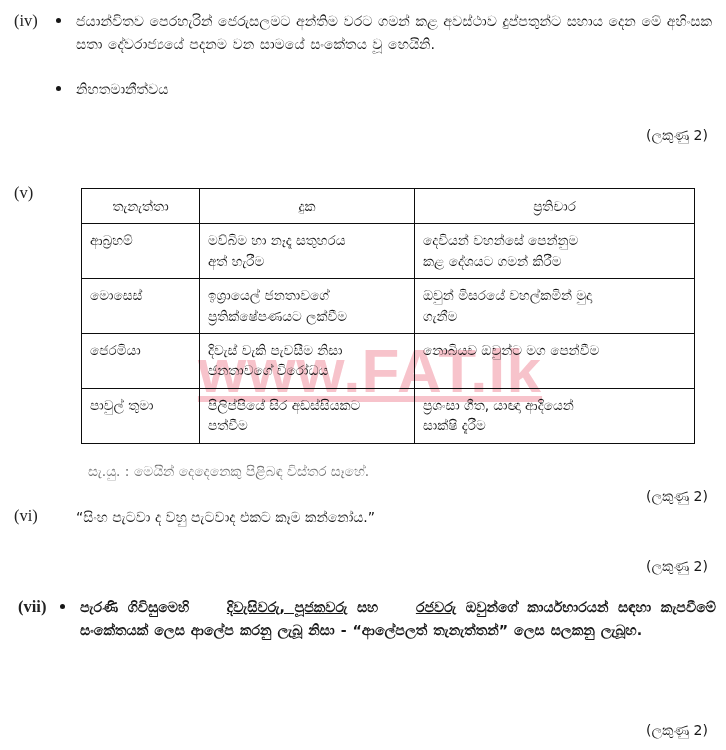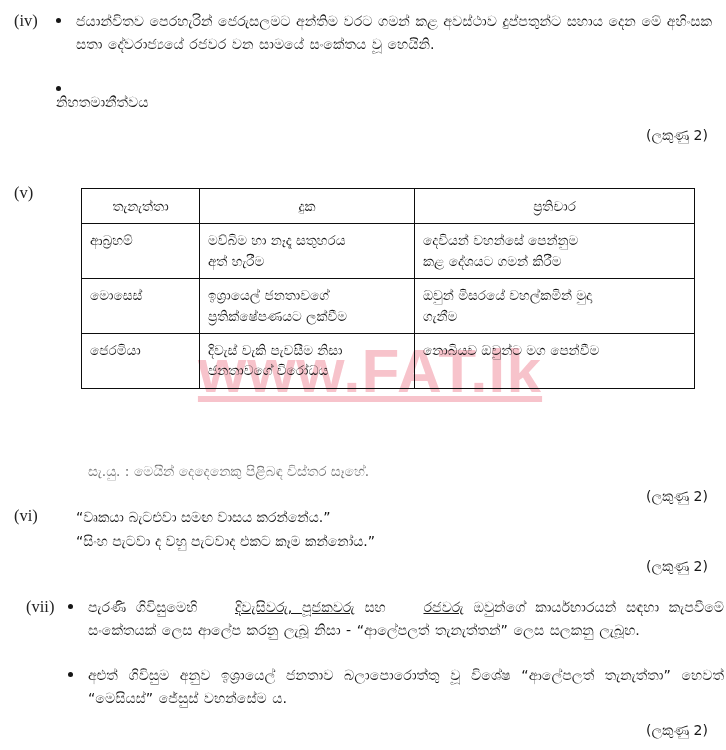--- a/index.html
+++ b/index.html
@@ -160,23 +160,23 @@
 
 <div class="page">
 
   <div class="qblock" style="left:0; top:10px; width:712px;">
     <div class="roman">(iv)</div>
     <div class="bullets">
       <div class="bullet-row">
         <span class="dot">
             <i></i>
           </span>
-        <span class="btext">ජයාන්විතව පෙරහැරින් ජෙරුසලමට අන්තිම වරට ගමන් කළ අවස්ථාව දුප්පතුන්ට සහාය දෙන මේ අහිංසක සතා දේවරාජ්‍යයේ රජවර වන සාමයේ සංකේතය වූ හෙයිනි.</span>
+        <span class="btext">ජයාන්විතව පෙරහැරින් ජෙරුසලමට අන්තිම වරට ගමන් කළ අවස්ථාව දුප්පතුන්ට සහාය දෙන මේ අහිංසක සතා දේවරාජ්‍යයේ පදනම වන සාමයේ සංකේතය වූ හෙයිනි.</span>
       </div>
-      <div class="bullet-row" style="margin-top:22px;flex-direction:column;">
+      <div class="bullet-row" style="margin-top:22px;">
         <span class="dot">
             <i></i>
           </span>
         <span class="btext nojust">නිහතමානීත්වය</span>
       </div>
     </div>
   </div>
 
   <div class="marks" style="top:127px;">(ලකුණු 2)</div>
 
@@ -223,50 +223,54 @@
           <td>ජෙරමියා</td>
           <td>
             <span class="ln">දිවැස් වැකි පැවසීම නිසා</span>
             <span class="ln">ජනතාවගේ විරෝධය</span>
           </td>
           <td>
             <span class="ln">නොබියව ඔවුන්ට මග පෙන්වීම</span>
             <span class="ln"></span>
           </td>
         </tr>
+        <tr>
+          <td>පාවුල් තුමා</td>
+          <td>
+            <span class="ln">පිලිප්පියේ සිර අඩස්සියකට</span>
+            <span class="ln">පත්වීම</span>
+          </td>
+          <td>
+            <span class="ln">ප්‍රශංසා ගීත, යාඥා ආදියෙන්</span>
+            <span class="ln">සාක්ෂි දැරීම</span>
+          </td>
+        </tr>
       </tbody>
     </table>
   </div>
 
   <div class="note" style="top:463px;">සැ.යු. : මෙයින් දෙදෙනෙකු පිළිබඳ විස්තර සෑහේ.</div>
   <div class="marks" style="top:488px;">(ලකුණු 2)</div>
 
   <div class="qblock" style="left:0; top:505px; width:712px;">
     <div class="roman">(vi)</div>
     <div class="quotes" style="padding-left:20px;">
-      <div class="quote-line">“වෘකයා බැටළුවා සමඟ වාසය කරන්නේය.”</div>
       <div class="quote-line">“සිංහ පැටවා ද වහු පැටවාද එකට කෑම කන්නෝය.”</div>
     </div>
   </div>
 
   <div class="marks" style="top:558px;">(ලකුණු 2)</div>
 
-  <div class="qblock" style="left:12px; top:596px; width:712px;">
+  <div class="qblock" style="left:4px; top:596px; width:712px;font-weight:bold;">
     <div class="roman">(vii)</div>
     <div class="bullets">
       <div class="bullet-row">
         <span class="dot">
             <i></i>
           </span>
         <span class="btext" id="vii-b1"><span>පැරණි ගිවිසුමෙහි </span><span class="u">දිවැසිවරු, පූජකවරු</span><span> සහ </span><span class="u">රජවරු</span><span> ඔවුන්ගේ කාර්යභාරයන් සඳහා කැපවීමේ සංකේතයක් ලෙස ආලේප කරනු ලැබූ නිසා - “ආලේපලත් තැනැත්තන්” ලෙස සලකනු ලැබූහ.</span></span>
       </div>
-      <div class="bullet-row" style="margin-top:22px;">
-        <span class="dot">
-            <i></i>
-          </span>
-        <span class="btext" id="vii-b2"><span>අළුත් ගිවිසුම අනුව ඉශ්‍රායෙල් ජනතාව බලාපොරොත්තු වූ විශේෂ “ආලේපලත් තැනැත්තා” හෙවත් “මෙසියස්” ජේසුස් වහන්සේම ය.</span></span>
-      </div>
     </div>
   </div>
 
   <div class="marks" style="top:722px;">(ලකුණු 2)</div>
 
 </div>
 
 </body></html>

